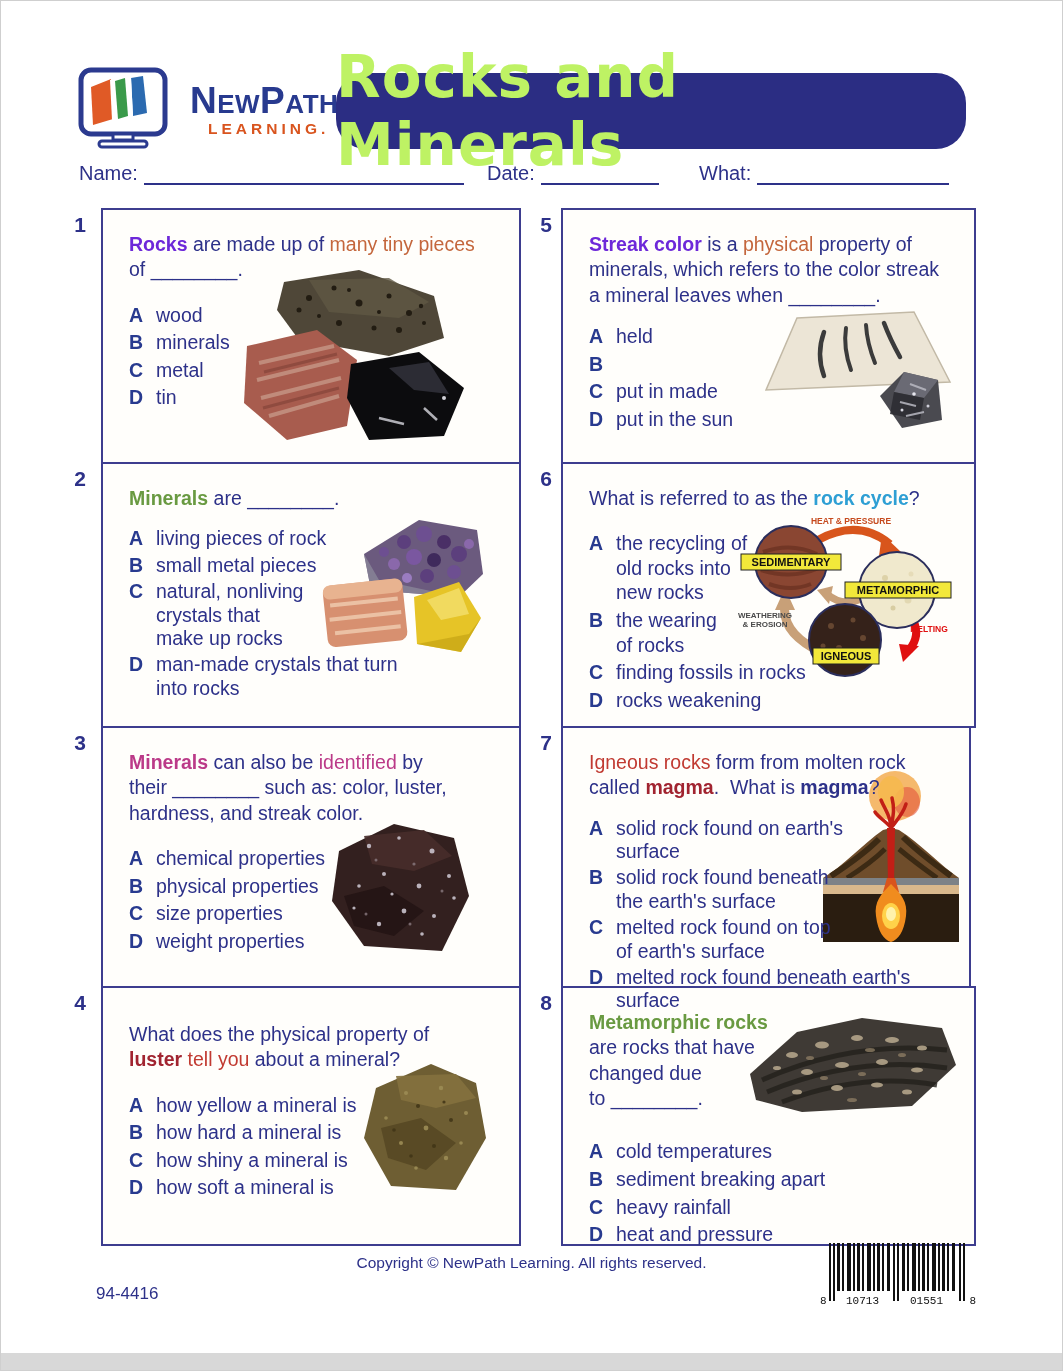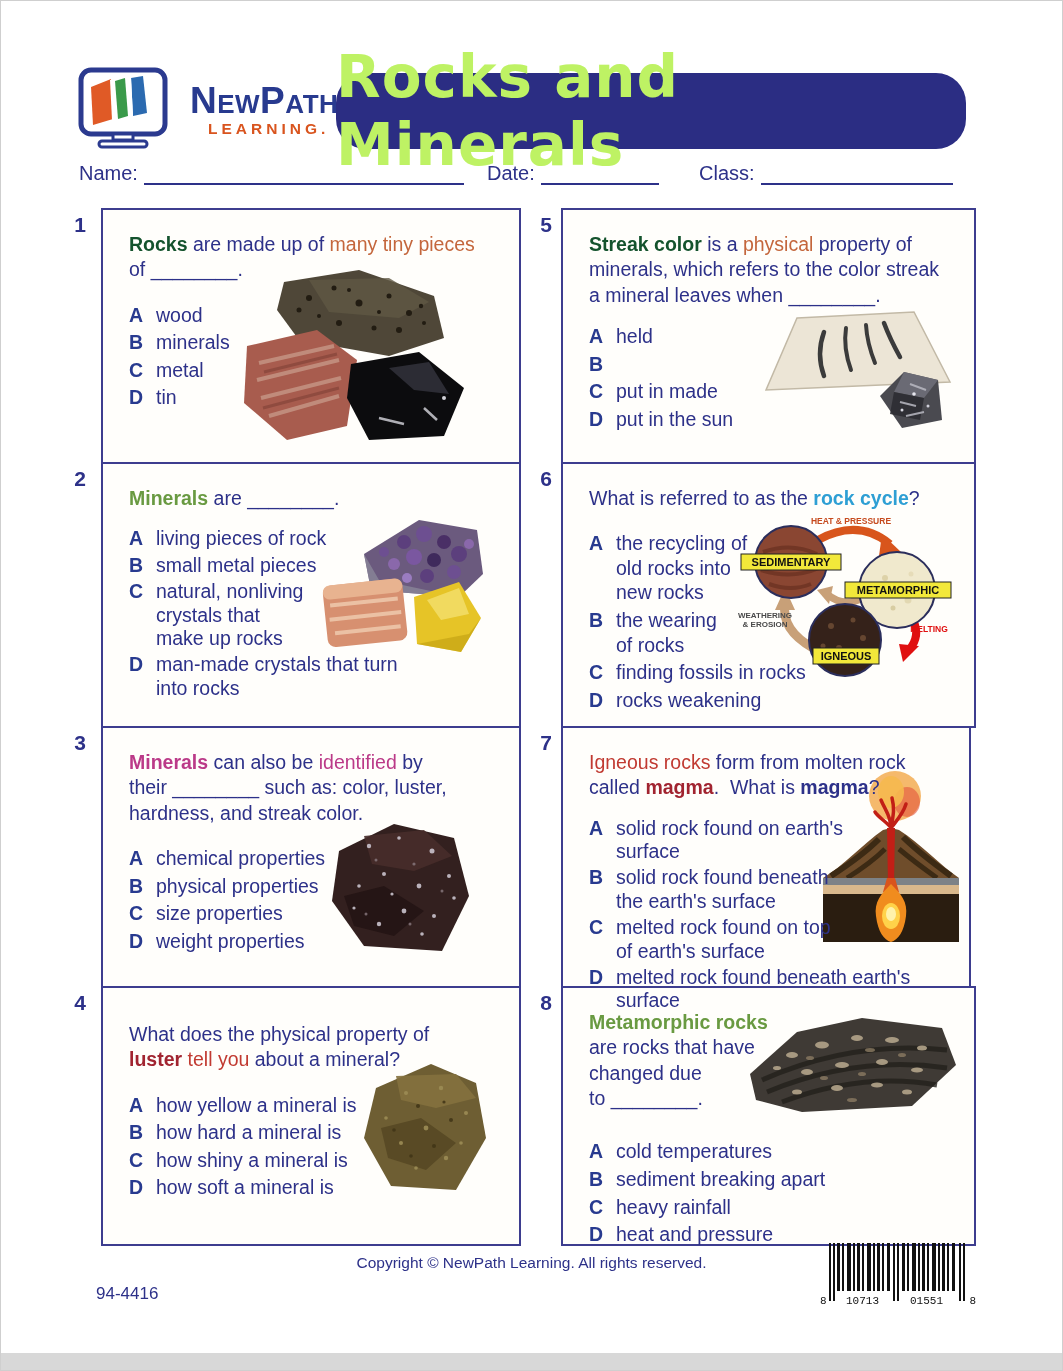--- a/index.html
+++ b/index.html
@@ -35,21 +35,21 @@
   .opt { display:flex; font-size:19.5px; line-height:1.26; margin-bottom:3px; }
   .tight .opt { line-height:1.2; }
   .tight .qtitle { margin-bottom:16px; }
   .qbox.q8 .qtitle { margin-bottom:28px; }
   .opt-letter { width:27px; flex:none; font-weight:bold; color:#283a8f; }
   .opt-text { white-space:pre-wrap; color:#2d3189; }
   .qimg { position:absolute; z-index:1; }
 
   
   .navy { color:#2d3189; }
-  .brick { color:#14532d; }
+  .brick { color:#6d28d9; }
   .orange { color:#c4663c; }
   .green { color:#699a41; }
   .magenta { color:#bb3a88; }
   .darkred { color:#a12430; }
   .red { color:#c13a31; }
   .blue { color:#2e9fd4; }
   .bold { font-weight:bold; }
 
   
   .copyright { position:absolute; left:0; right:0; top:1253px; text-align:center; font-size:15.5px; color:#2d3189; }
@@ -86,21 +86,21 @@
   <div class="fields">
     <span class="fgroup" style="left:0;">
       <span>Name:</span>
       <span class="fline" style="width:320px;"></span>
     </span>
     <span class="fgroup" style="left:408px;">
       <span>Date:</span>
       <span class="fline" style="width:118px;"></span>
     </span>
     <span class="fgroup" style="left:620px;">
-      <span>Class:</span>
+      <span>What:</span>
       <span class="fline" style="width:192px;"></span>
     </span>
   </div>
 
   <div class="qnum" style="left:66px; top:212px;">1</div>
   <div class="qbox" style="left:100px; top:207px; width:420px; height:256px;">
     <p class="qtitle" style="max-width:380px;"><span class="brick bold">Rocks</span><span class="navy"> are made up of </span><span class="orange">many tiny pieces</span><span class="navy">
 of ________.</span></p>
     <div class="opts">
       <p class="opt">

